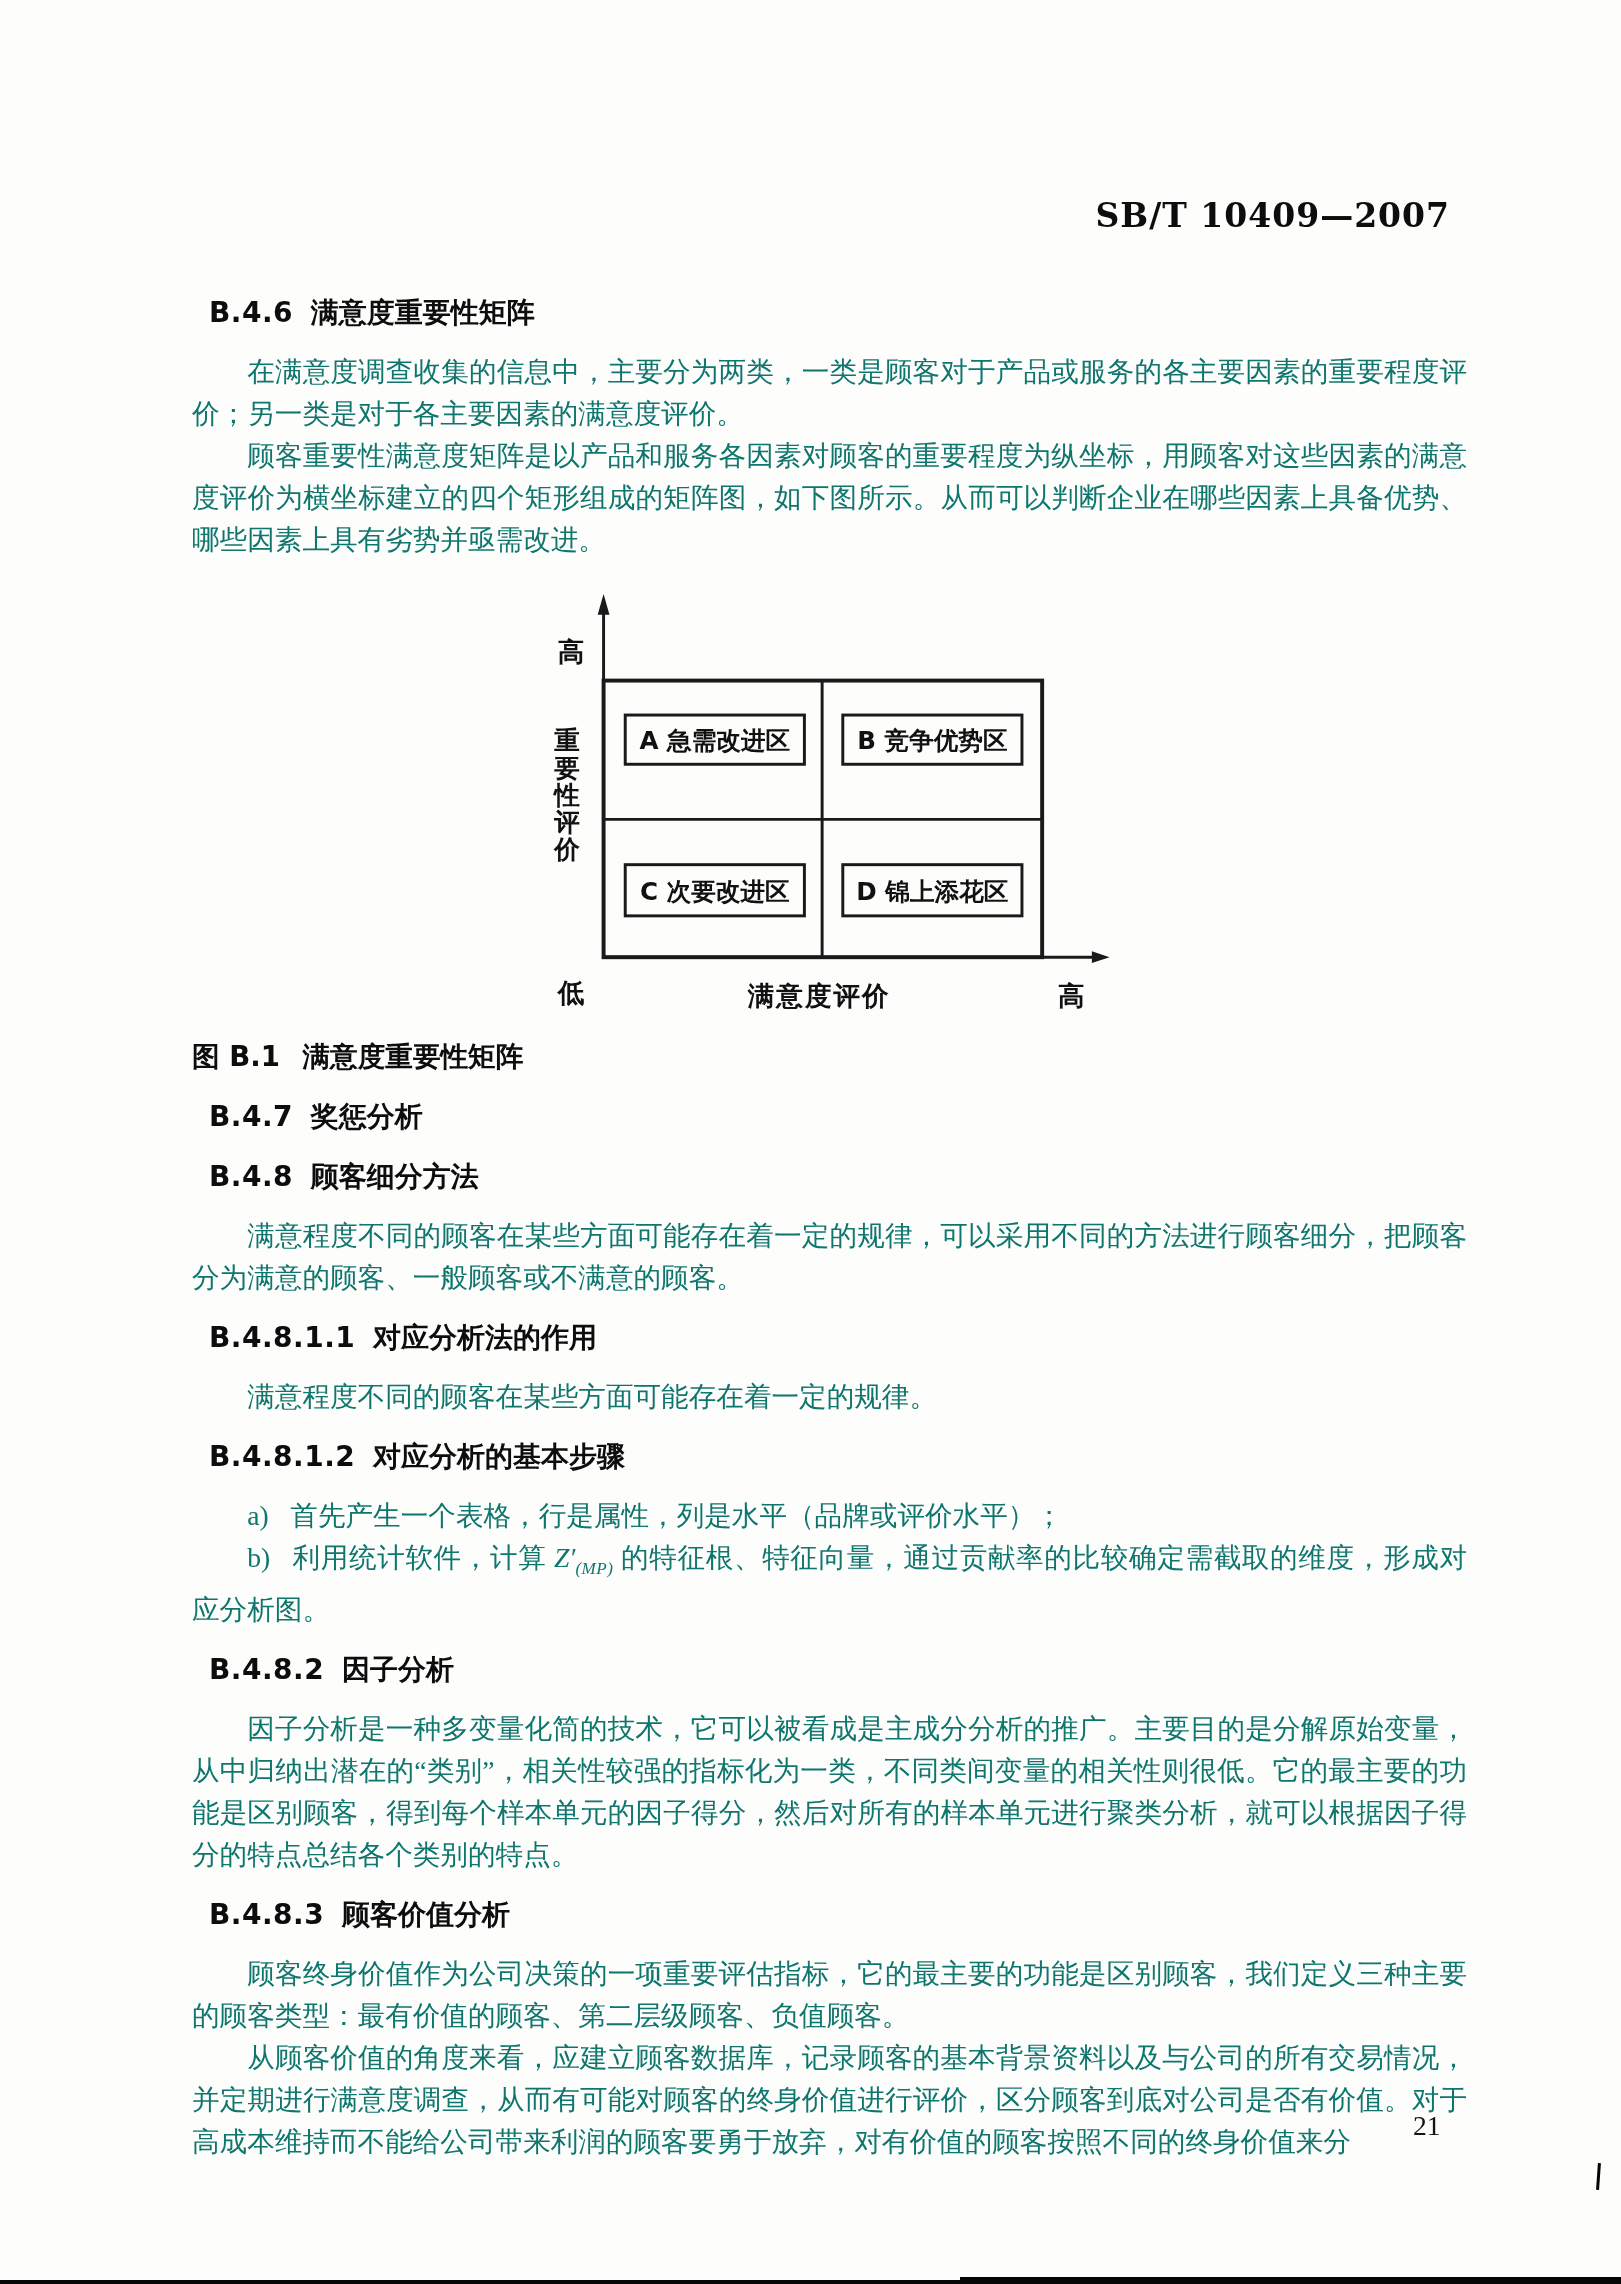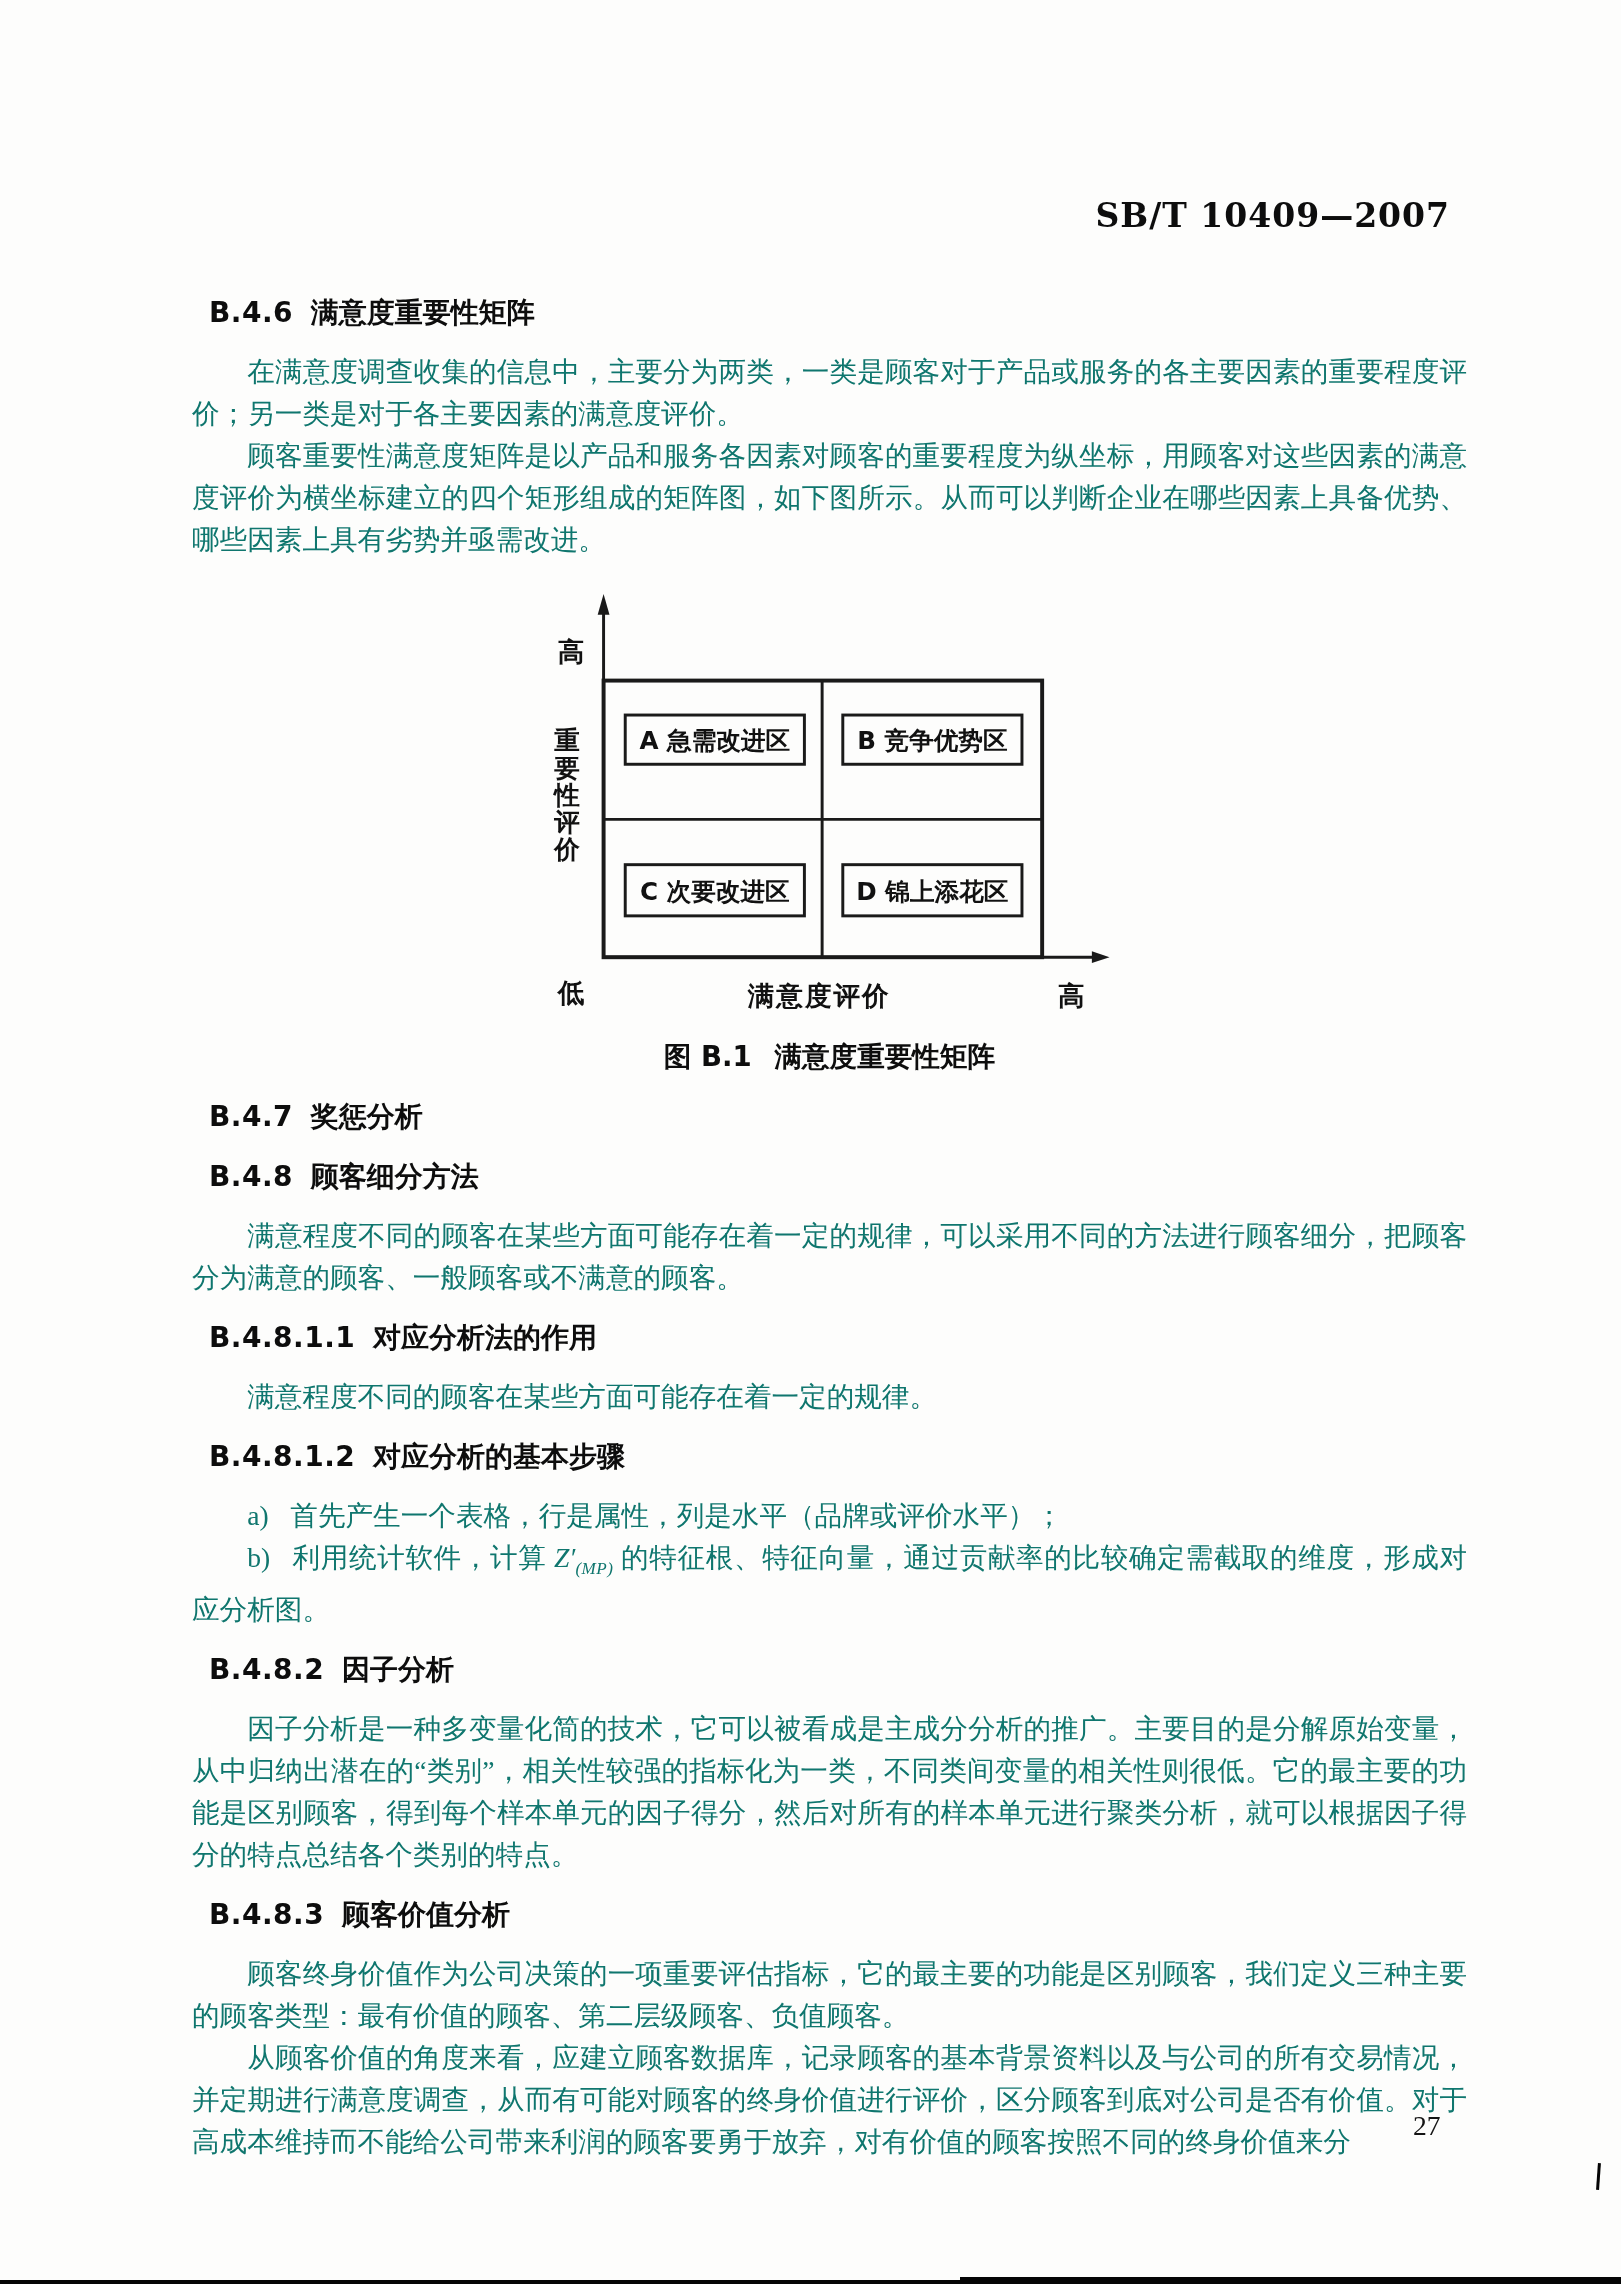--- a/index.html
+++ b/index.html
@@ -61,21 +61,21 @@
   .fig-rect { stroke: #1a1a1a; fill: none; }
   .fig-arrow { fill: #1a1a1a; stroke: none; }
   .fig-text {
     font-family: "DejaVu Sans", "Liberation Sans", sans-serif;
     font-weight: 700;
     fill: #111;
   }
 
   .fig-caption {
     margin: 1px 0 0 0;
-    text-align: center;
+    text-align: left;
     font-family: "DejaVu Sans", "Liberation Sans", sans-serif;
     font-weight: 700;
     font-size: 27.6px;
     line-height: 43px;
     color: #0d0d0d;
   }
   .fig-caption .cap-num { margin-right: 22.6px; }
 
   .page-number {
     position: absolute;
@@ -176,20 +176,20 @@
     <p class="body-para">因子分析是一种多变量化简的技术，它可以被看成是主成分分析的推广。主要目的是分解原始变量，从中归纳出潜在的“类别”，相关性较强的指标化为一类，不同类间变量的相关性则很低。它的最主要的功能是区别顾客，得到每个样本单元的因子得分，然后对所有的样本单元进行聚类分析，就可以根据因子得分的特点总结各个类别的特点。</p>
 
     <h3 class="sec-h">
       <span class="h-num">B.4.8.3</span><span>顾客价值分析</span>
     </h3>
     <p class="body-para">顾客终身价值作为公司决策的一项重要评估指标，它的最主要的功能是区别顾客，我们定义三种主要的顾客类型：最有价值的顾客、第二层级顾客、负值顾客。</p>
     <p class="body-para">从顾客价值的角度来看，应建立顾客数据库，记录顾客的基本背景资料以及与公司的所有交易情况，并定期进行满意度调查，从而有可能对顾客的终身价值进行评价，区分顾客到底对公司是否有价值。对于高成本维持而不能给公司带来利润的顾客要勇于放弃，对有价值的顾客按照不同的终身价值来分</p>
 
   </div>
 
-  <div class="page-number">27</div>
+  <div class="page-number">21</div>
 
   <div class="scan-bar-left"></div>
   <div class="scan-bar-right"></div>
   <div class="scan-tick"></div>
 
 </div>
 
 
 </body></html>

